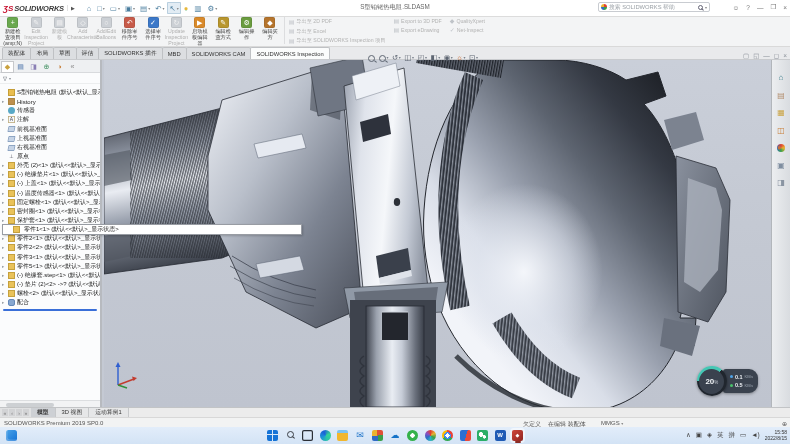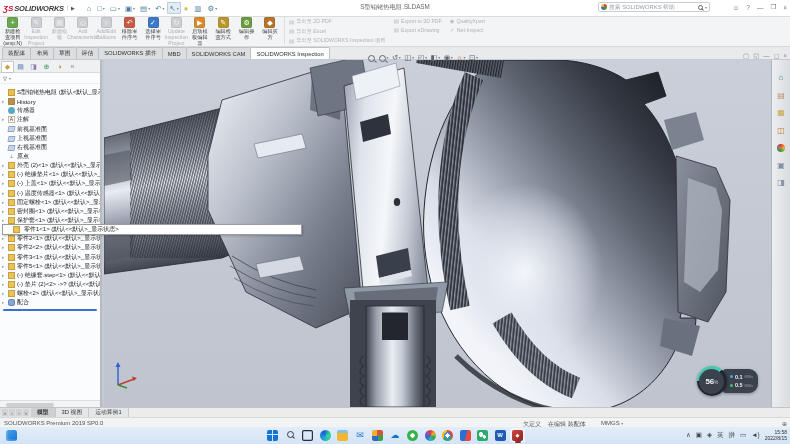--- a/index.html
+++ b/index.html
@@ -771,21 +771,21 @@
       <svg class="triad" width="30" height="30" viewBox="0 0 30 30">
         <line x1="8" y1="26" x2="8" y2="7" stroke="#2f5fd0" stroke-width="1.4"></line>
         <path d="M8,3 L5.5,8 L10.5,8 Z" fill="#2f5fd0"></path>
         <line x1="8" y1="26" x2="24" y2="20" stroke="#c23b2e" stroke-width="1.4"></line>
         <path d="M27,19 L22,17.5 L23.5,22 Z" fill="#c23b2e"></path>
         <line x1="8" y1="26" x2="17" y2="29" stroke="#2f8f3a" stroke-width="1.4"></line>
       </svg>
 
       <div class="badge">
         <div class="bcirc">
-          <span class="bpct"><span>56</span><span class="psign">%</span></span>
+          <span class="bpct"><span>20</span><span class="psign">%</span></span>
         </div>
         <div class="bpill">
           <div class="brow">
             <span class="bdot" style="background: rgb(79, 163, 232);"></span>
             <span class="bval">0.1</span>
             <span class="bunit">KB/s</span>
           </div>
 
           <div class="brow">
             <span class="bdot" style="background: rgb(73, 194, 107);"></span>

